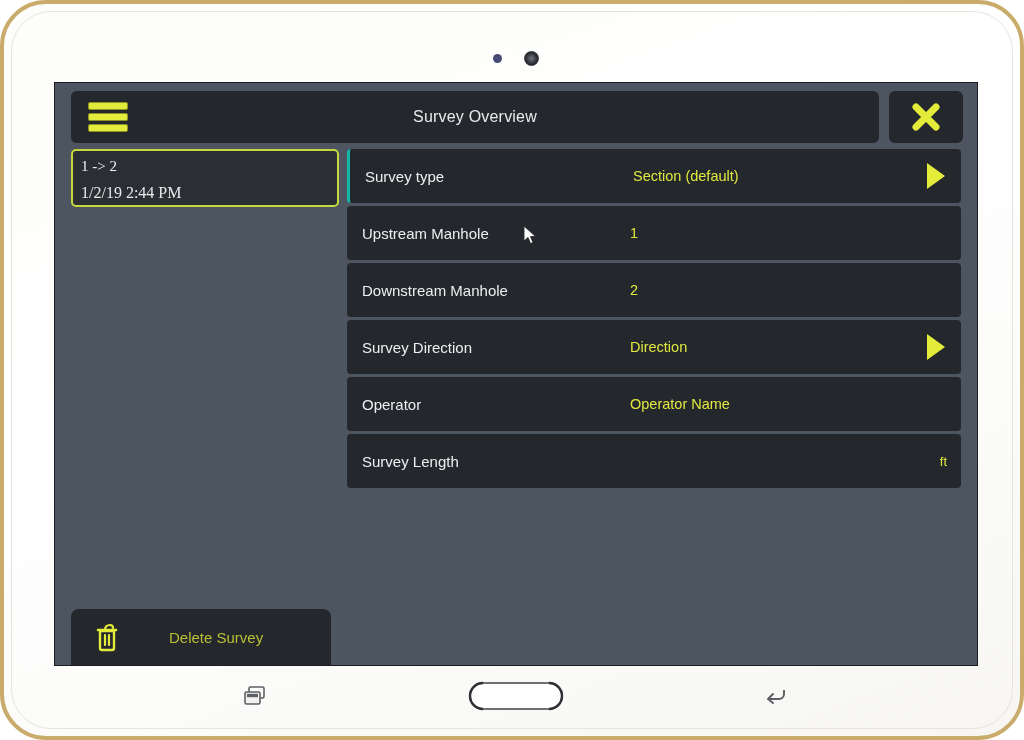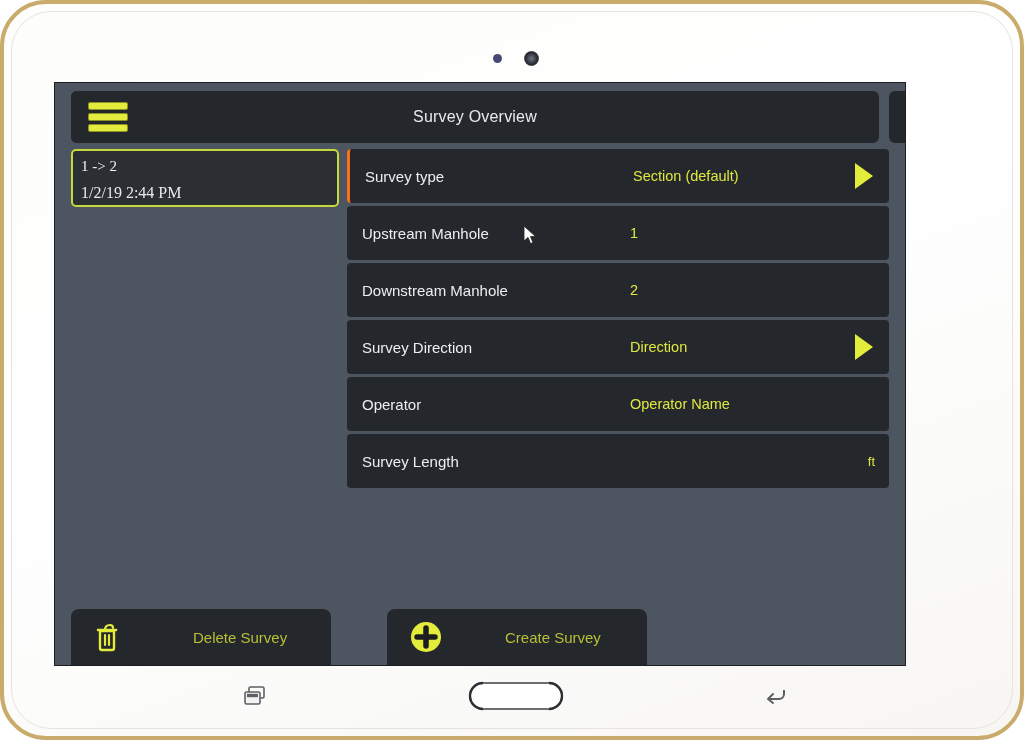--- a/index.html
+++ b/index.html
@@ -30,21 +30,21 @@
     position:absolute; left:0; top:44px; width:1024px; height:20px;
     display:flex; justify-content:center; align-items:center; gap:22px;
   }
   .sensor-small{width:9px;height:9px;border-radius:50%;background:#474a74;}
   .sensor-cam{
     width:15px;height:15px;border-radius:50%;
     background:radial-gradient(circle at 50% 50%, #6f7480 0%, #3a3d46 42%, #23252b 60%, #9aa0aa 82%, #cfd3d8 100%);
   }
   
   #screen{
-    position:absolute; left:50px; top:78px; width:852px; height:584px;
+    position:absolute; left:50px; top:78px; width:924px; height:584px;
     background:#4d5560;
     border:1px solid #1c1e22;
     box-sizing:border-box;
     overflow:hidden;
   }
   
   #topbar{
     position:absolute; left:0; top:0; width:924px; height:62px;
   }
   #menu-btn{
@@ -89,21 +89,21 @@
   #right-panel{
     position:absolute; left:292px; top:66px; right:16px; bottom:66px;
   }
   .row{
     position:relative;
     height:54px; margin-bottom:3px;
     background:#24272c; border-radius:4px;
     display:flex; align-items:center;
     cursor:pointer;
   }
-  .row.first{border-left:3px solid #f97316;}
+  .row.first{border-left:3px solid #14b8a6;}
   .row-label{
     color:#eceef0; font-size:15px; margin-left:15px; width:268px;
     white-space:nowrap;
   }
   .row-value{color:#e0e83f;font-size:14.5px;}
   .row-unit{
     position:absolute; right:14px; color:#e0e83f; font-size:13px;text-align:right;
   }
   .row-arrow{
     position:absolute; right:16px; top:50%; transform:translateY(-50%);
@@ -115,21 +115,20 @@
   
   #bottombar{
     position:absolute; left:0; bottom:0; width:924px; height:56px;
   }
   .bbtn{
     position:absolute; bottom:0; height:56px;
     background:#24272c;
     border-radius:8px 8px 0 0;
     display:flex;align-items:center;
     cursor:pointer;
-    gap:24px;
   }
   #btn-delete{left:16px;width:260px;justify-content:flex-start;}
   #btn-create{left:332px;width:260px;justify-content:flex-start;}
   #btn-apply{right:16px;width:260px;justify-content:space-between;padding:0 18px;box-sizing:border-box;}
   .bbtn-label{color:#b9bf36;font-size:15px;}
   #btn-delete .bbtn-label{margin-left:48px;}
   #btn-create .bbtn-label{margin-left:38px;}
   .bicon{display:flex;align-items:center;justify-content:center;}
   #trash-wrap{margin-left:22px;}
   #plus-wrap{margin-left:22px;}
@@ -224,29 +223,20 @@
           <svg width="28" height="30" viewBox="0 0 28 30">
             <path d="M7 9 h14 v17 a2 2 0 0 1 -2 2 h-10 a2 2 0 0 1 -2 -2 z" fill="none" stroke="#e4ec3b" stroke-width="2.4"></path>
             <path d="M5 8 h18" stroke="#e4ec3b" stroke-width="2.6" stroke-linecap="round"></path>
             <path d="M12 8 q0 -5 5 -5 q3 0 3 3" fill="none" stroke="#e4ec3b" stroke-width="2.2" stroke-linecap="round"></path>
             <path d="M12 13 v10 M16 13 v10" stroke="#e4ec3b" stroke-width="2.2" stroke-linecap="round"></path>
           </svg>
         </span>
         <span class="bbtn-label">Delete Survey</span>
       </div>
 
-      <div class="bbtn" id="btn-create">
-        <span class="bicon" id="plus-wrap">
-          <svg width="34" height="34" viewBox="0 0 34 34">
-            <circle cx="17" cy="17" r="15" fill="#e4ec3b"></circle>
-            <path d="M17 8 v18 M8 17 h18" stroke="#1b1d21" stroke-width="5.5" stroke-linecap="round"></path>
-          </svg>
-        </span>
-        <span class="bbtn-label">Create Survey</span>
-      </div>
 
 
     </div>
 
     <svg id="cursor" viewBox="0 0 14 20">
       <path d="M1 1 L1 16 L5 12.4 L7.6 18.6 L10 17.6 L7.5 11.6 L12.6 11.6 Z" fill="#ffffff" stroke="#2a2a2a" stroke-width="0.9"></path>
     </svg>
 
   </div>
 

